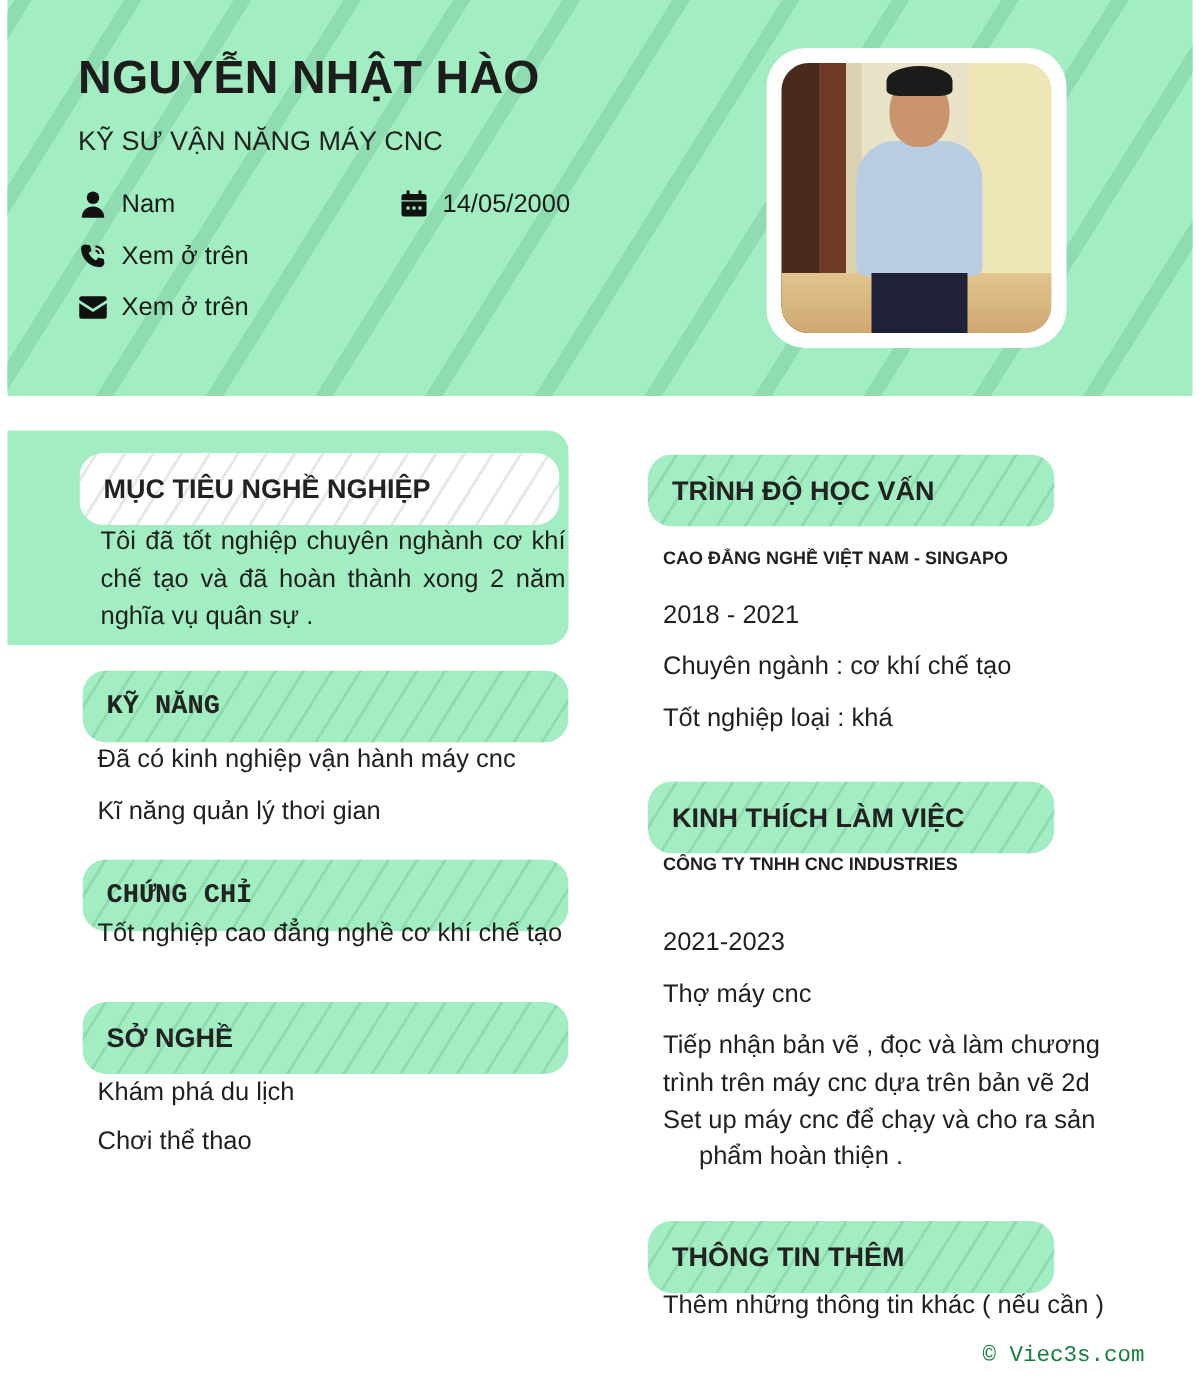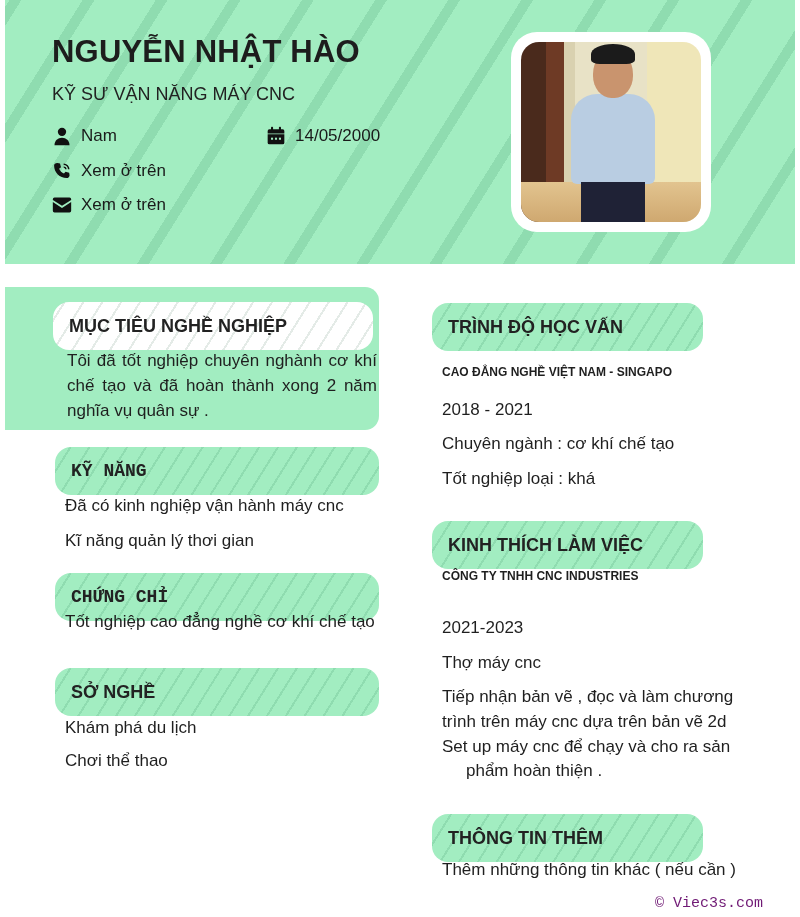--- a/index.html
+++ b/index.html
@@ -23,21 +23,21 @@
   .photo .head { position: absolute; left: 72px; top: 8px; width: 40px; height: 48px; background: #c9946e; border-radius: 50% 50% 46% 46%; }
   .photo .hair { position: absolute; left: 70px; top: 2px; width: 44px; height: 20px; background: #1b1b1b; border-radius: 50% 50% 20% 20%; }
   .obj-block { position: absolute; left: 5px; top: 287px; width: 374px; height: 143px; background: #a2edc1; border-radius: 0 14px 14px 0; }
   .sec-head { position: absolute; height: 48px; border-radius: 16px; display: flex; align-items: center; padding-left: 16px; font-weight: bold; font-size: 18px; color: #222;
     background-color: #a2edc1;
     background-image: repeating-linear-gradient(-58deg, transparent 0 14px, #8fdcb0 14px 16px); }
   .sec-head.white { background-color: #ffffff; background-image: repeating-linear-gradient(-58deg, transparent 0 14px, #e4ebe7 14px 16px); }
   .txt { position: absolute; font-size: 17px; color: #1f1f1f; line-height: 25px; }
   .bold { font-weight: bold; font-size: 12px; }
   .justify { text-align: justify; }
-  .footer { position: absolute; right: 37px; top: 895px; font-family: "Liberation Mono", "DejaVu Sans Mono", monospace; font-size: 15px; color: #701a75; }
+  .footer { position: absolute; right: 37px; top: 895px; font-family: "Liberation Mono", "DejaVu Sans Mono", monospace; font-size: 15px; color: #15803d; }
 </style>
 </head>
 <body>
 
 <div class="header stripes">
   <div class="name">NGUYỄN NHẬT HÀO</div>
   <div class="title">KỸ SƯ VẬN NĂNG MÁY CNC</div>
 
   <div class="info" style="left:47px; top:126px;">
     <span class="ic">

